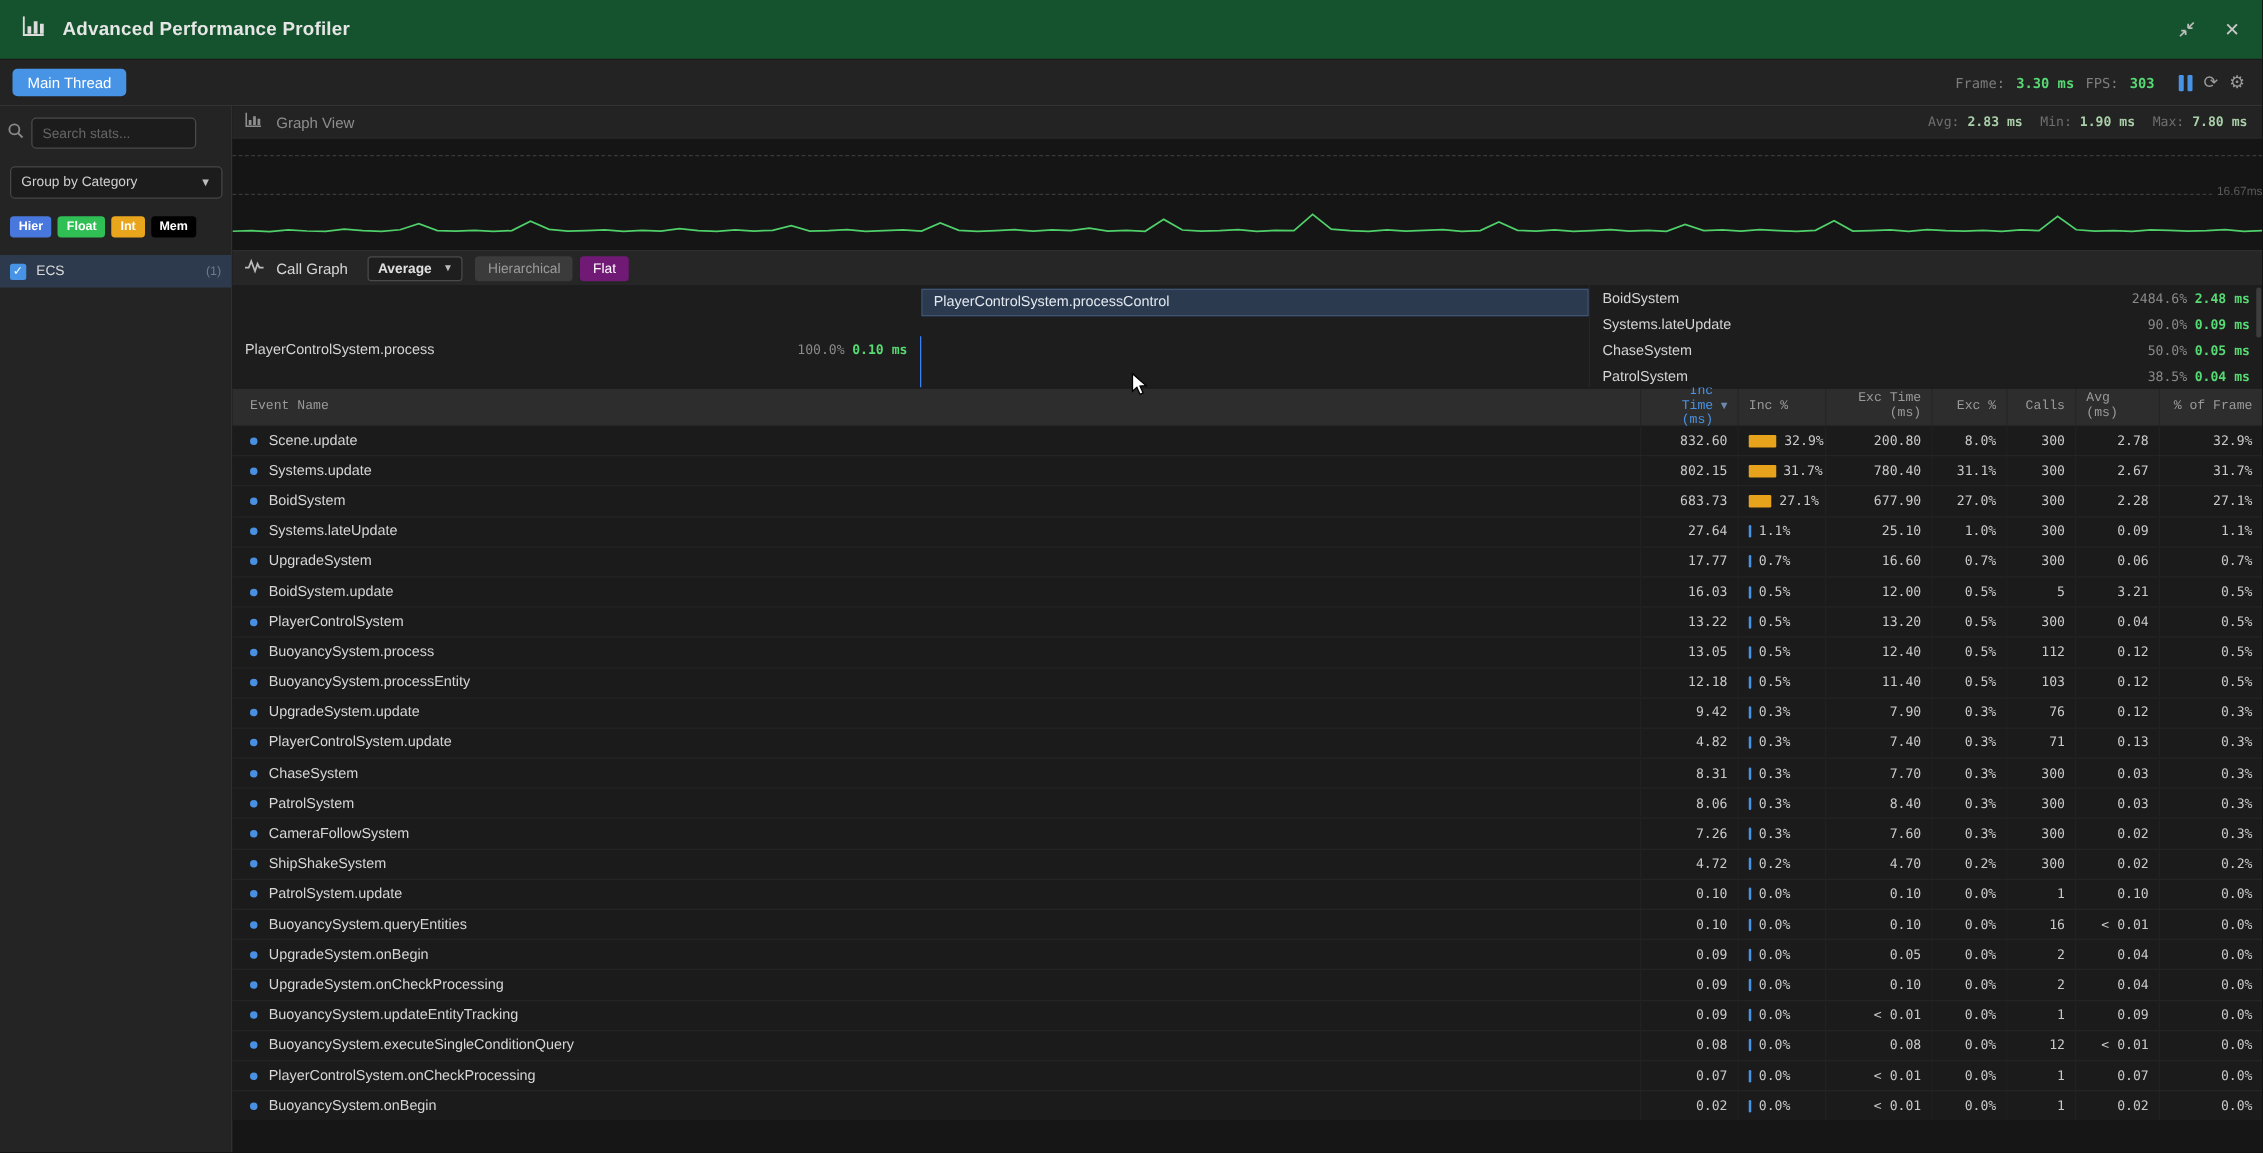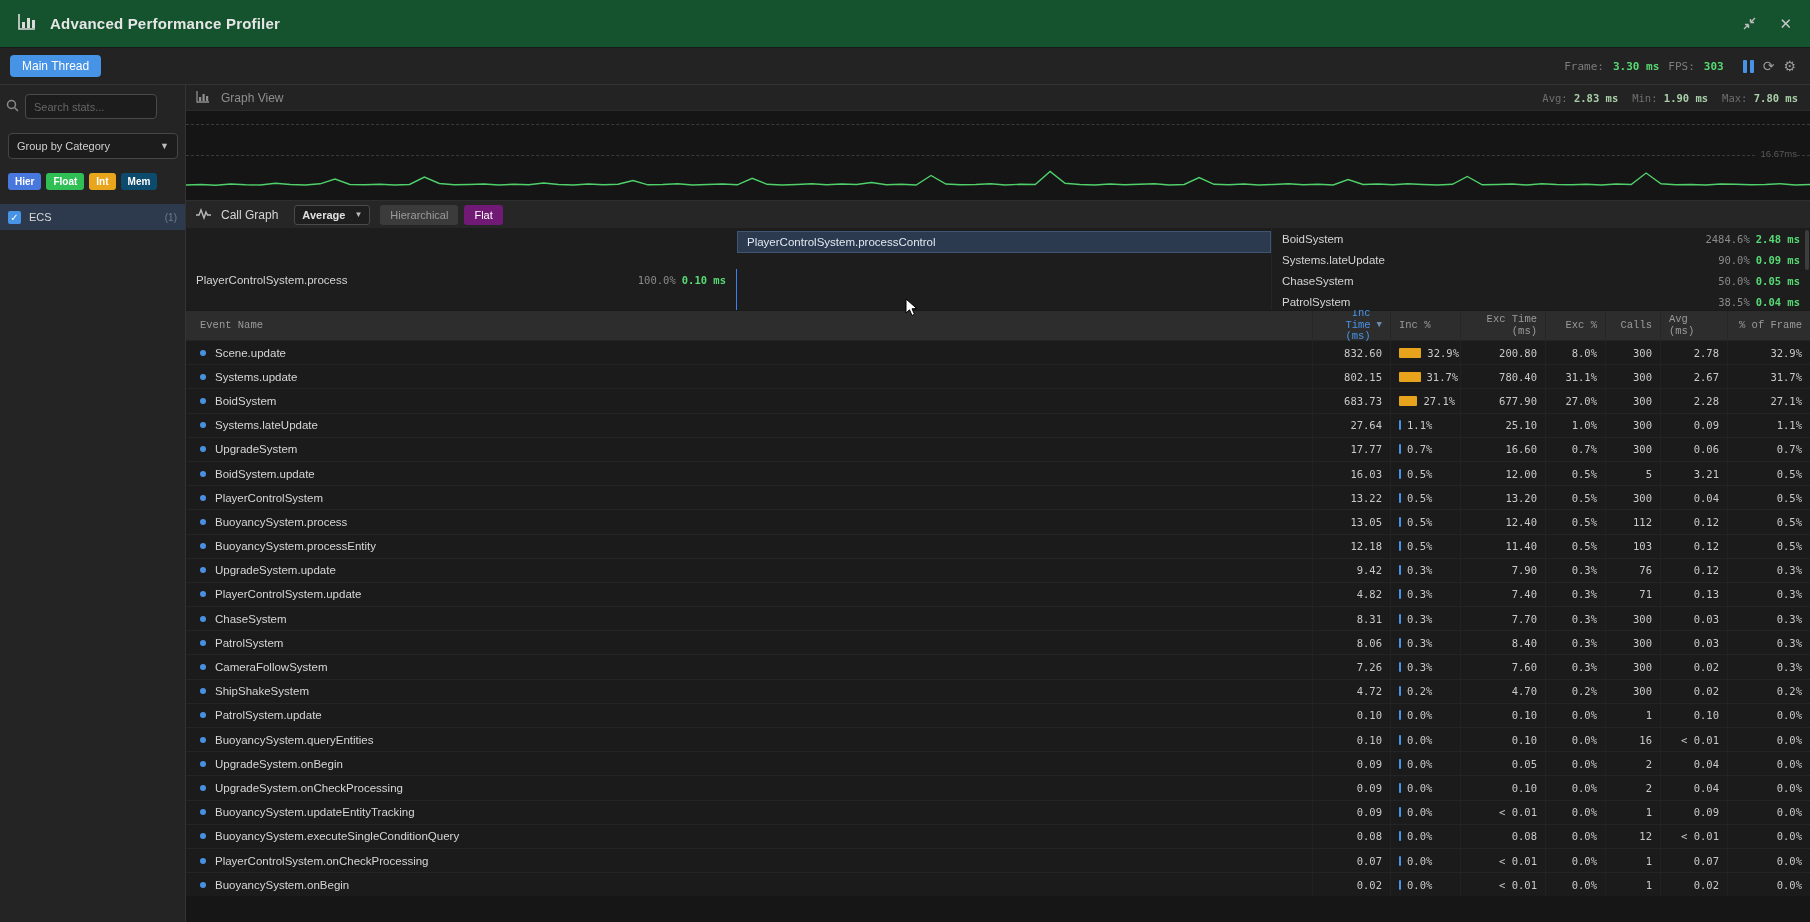--- a/index.html
+++ b/index.html
@@ -42,21 +42,21 @@
   #main { position:absolute; left:186px; top:85px; width:1624px; height:837px; background:#161616; }
 
   .graph-header { height:26px; background:#232323; border-bottom:1px solid #2b2b2b; display:flex; align-items:center; }
   .graph-header .gtitle { margin-left:12px; color:#8e8e8e; font-size:12px; }
   .graph-stats { margin-left:auto; margin-right:12px; display:flex; gap:14px; font-family:"DejaVu Sans Mono", monospace; font-size:10.5px; }
   .graph-stats .gs-l { color:#6f6f6f; }
   .graph-stats .gs-v { color:#a9cfa9; font-weight:bold; }
 
   #plot { position:relative; height:89px; background:#151515; }
   .gridline { position:absolute; left:0; width:100%; border-top:1px dashed #3a3a3a; height:0; }
-  .grid-label { position:absolute; right:13px; top:37px; color:#5a5a5a; font-size:9.5px; background:#151515; padding-left:4px; }
+  .grid-label { position:absolute; right:0; top:37px; color:#5a5a5a; font-size:9.5px; background:#151515; padding-left:4px; }
   #wave { position:absolute; left:0; top:0; }
 
   .cg-toolbar { height:28px; background:#262626; border-top:1px solid #2e2e2e; display:flex; align-items:center; }
   .cg-title { margin-left:10px; color:#d6d6d6; font-size:12px; }
   .cg-select { margin-left:16px; width:76px; height:20px; background:#1e1e1e; border:1px solid #4a4a4a; border-radius:3px; color:#e0e0e0; font-size:11px; font-weight:bold; display:flex; align-items:center; justify-content:space-between; padding:0 7px; }
   .cg-btn { margin-left:10px; height:20px; font-size:11px; border-radius:3px; display:flex; align-items:center; padding:0 10px; }
   .cg-btn.inactive { background:#3b3b3b; color:#9b9b9b; }
   .cg-btn.active { background:#701a75; color:#fff; margin-left:6px; }
 
   .cg-cols { display:flex; }
@@ -158,21 +158,21 @@
       <input class="search-input" placeholder="Search stats..." style="">
     </div>
     <div class="group-select">
       <span>Group by Category</span>
       <span style="color:#bdbdbd;font-size:9px;">▼</span>
     </div>
     <div class="chips">
         <span class="chip" style="background: rgb(72, 120, 221);">Hier</span>
         <span class="chip" style="background: rgb(47, 191, 85);">Float</span>
         <span class="chip" style="background: rgb(233, 165, 28);">Int</span>
-        <span class="chip" style="background: #0c4a6e;">Mem</span>
+        <span class="chip" style="background: #000000;">Mem</span>
       </div>
     <div id="cat-list">
         <div class="cat-row">
           <span class="checkbox">✓</span>
           <span class="cat-label">ECS</span>
           <span class="cat-count">(1)</span>
         </div>
       </div>
   </div>
 

